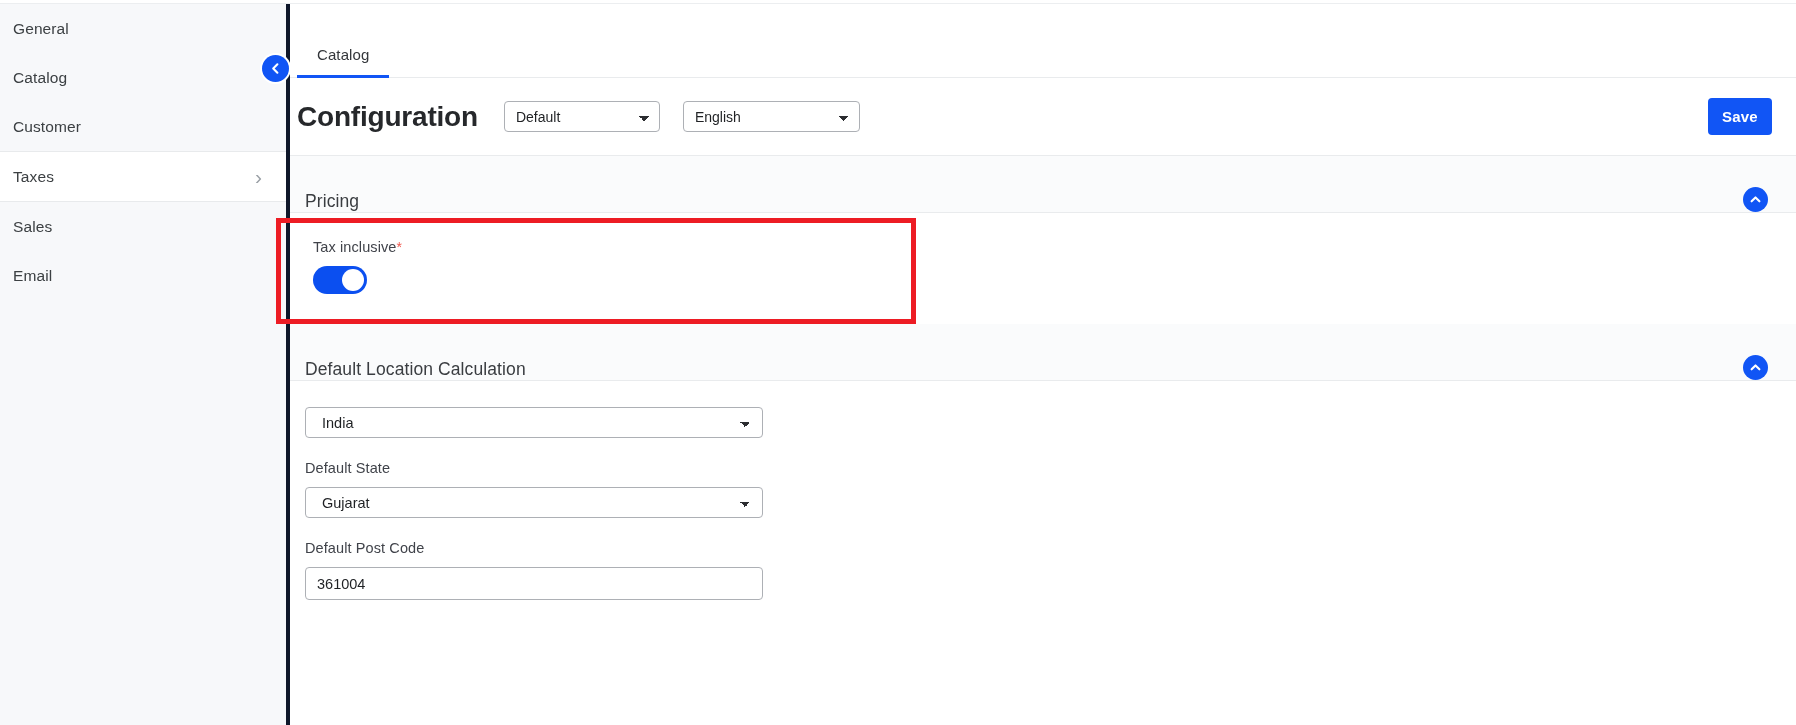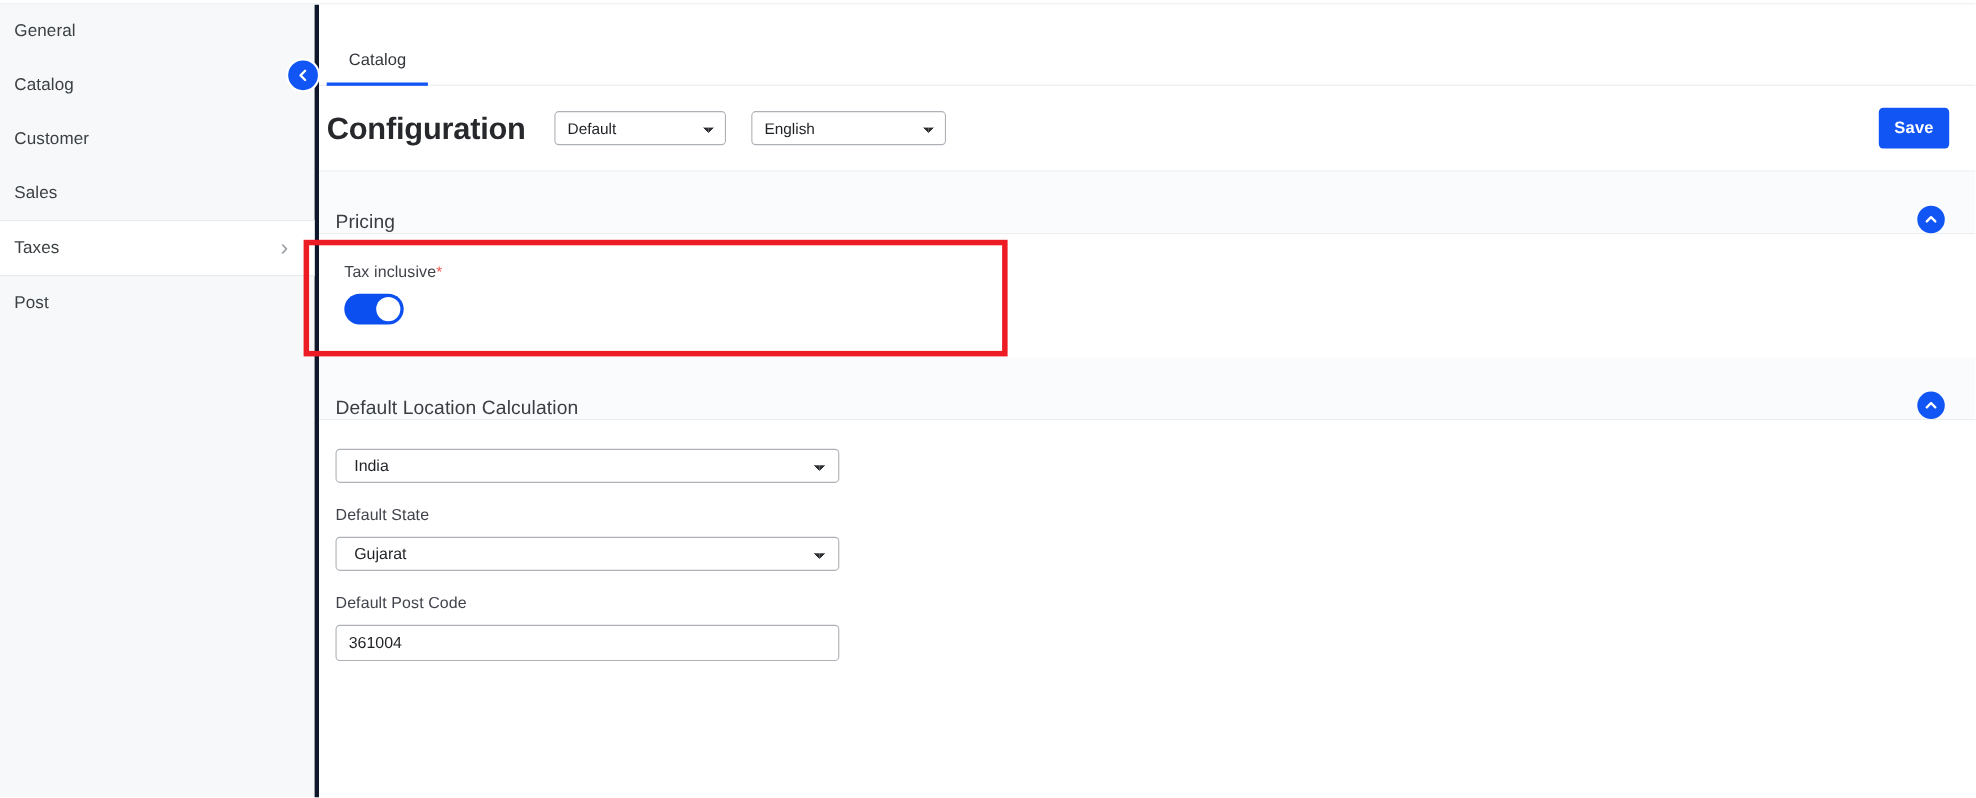--- a/index.html
+++ b/index.html
@@ -268,32 +268,32 @@
     <div class="side-item">
       <span>Catalog</span>
 
     </div>
 
     <div class="side-item">
       <span>Customer</span>
 
     </div>
 
-    <div class="side-item">
-      <span>Sales</span>
-
-    </div>
-
     <div class="side-item active">
       <span>Taxes</span>
       <span class="chev">›</span>
     </div>
 
     <div class="side-item">
-      <span>Post</span>
+      <span>Sales</span>
+
+    </div>
+
+    <div class="side-item">
+      <span>Email</span>
 
     </div>
 
   </nav>
 
   <div class="collapse-btn">
     <svg width="13" height="13" viewBox="0 0 13 13">
       <path d="M8.4 2.3 L4.2 6.5 L8.4 10.7" fill="none" stroke="#ffffff" stroke-width="2.1" stroke-linecap="round" stroke-linejoin="round"></path>
     </svg>
   </div>

